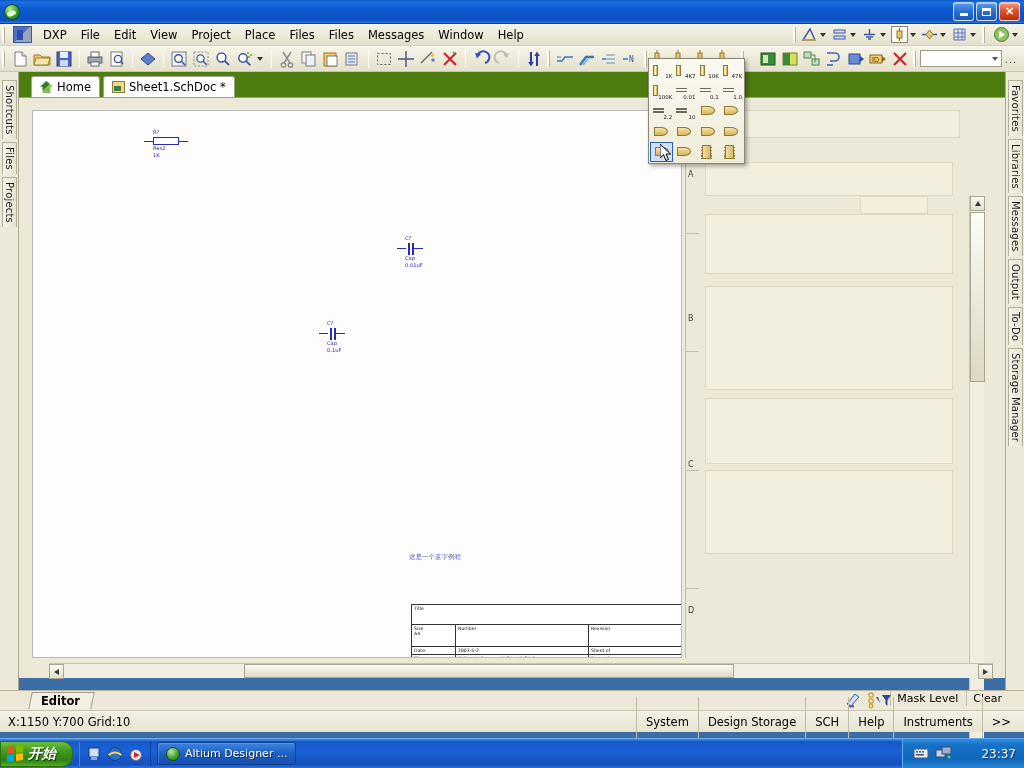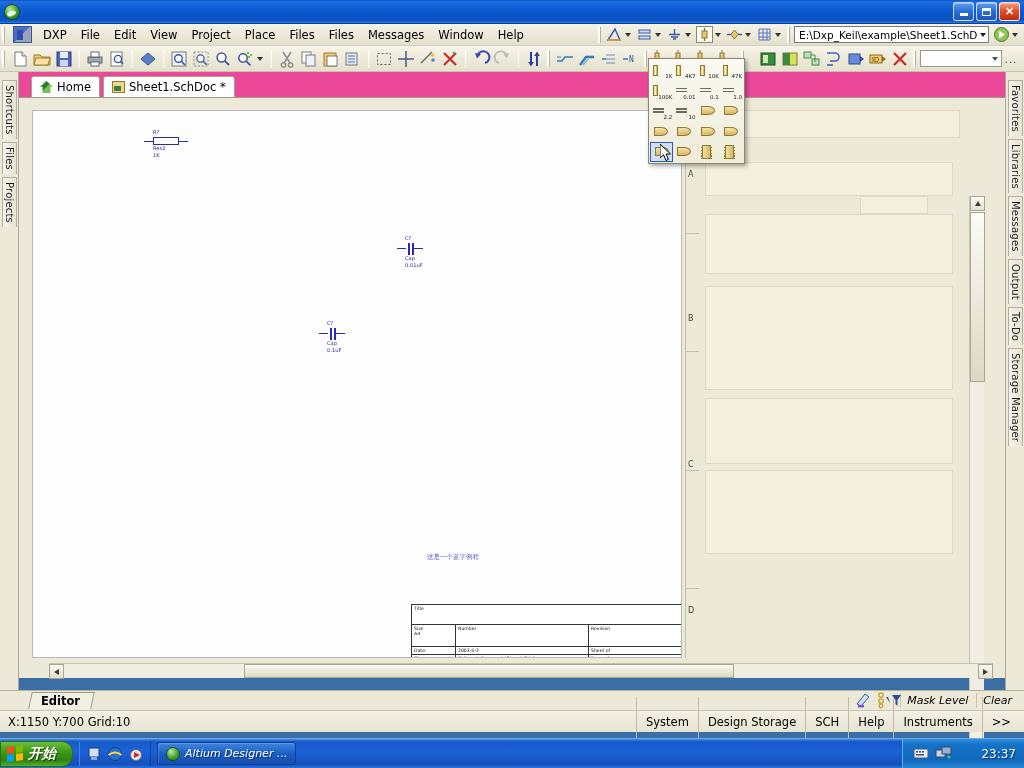--- a/index.html
+++ b/index.html
@@ -112,21 +112,21 @@
   }
   #rightdock {
     position:absolute; right:0; top:72px; width:19px; height:636px;
     background:#ece9d8; border-left:1px solid #aba894;
     display:flex; flex-direction:column; align-items:center; padding-top:8px;
   }
 
   
   #tabstrip {
     position:absolute; left:19px; top:72px; width:986px; height:26px;
-    background:#ec4899; display:flex; align-items:flex-end; padding-left:12px;
+    background:#4d7c0f; display:flex; align-items:flex-end; padding-left:12px;
     border-bottom:1px solid #9f9c88;
   }
   .doctab {
     display:flex; align-items:center; gap:4px;
     height:21px; padding:0 8px; margin-right:3px;
     background: linear-gradient(180deg,#fdfcf6 0%,#eeebdb 100%);
     border:1px solid #a5a291; border-bottom:none;
     border-radius:3px 3px 0 0; font-size:11.5px;
     font-family:"DejaVu Sans", sans-serif; white-space:nowrap;
   }
@@ -209,21 +209,21 @@
     background:#ece9d8; border-top:1px solid #b5b19d;
     display:flex; align-items:center;
   }
   #editor-tab {
     margin-left:30px; padding:1px 12px 1px 10px;
     font-size:11.5px; font-weight:bold; font-family:"DejaVu Sans", sans-serif;
     background:#f2f0e3; border:1px solid #9f9c88; border-bottom:none;
     transform: skewX(-12deg);
   }
   #editor-tab span { display:inline-block; transform: skewX(12deg); }
-  #editorbar-right { margin-left:auto; display:flex; align-items:center; gap:2px; padding-right:6px;font-style:italic; }
+  #editorbar-right { margin-left:auto; display:flex; align-items:flex-start; gap:2px; padding-right:16px; }
   .eb-btn { font-size:11px; font-family:"DejaVu Sans", sans-serif;
     padding:1px 6px; border-left:1px solid #c6c2af; }
 
   
   #statusbar {
     position:absolute; left:0; top:710px; width:1024px; height:22px;
     background: linear-gradient(180deg,#f3f1e4,#e6e3d1);
     border-top:1px solid #c9c5b2; display:flex; align-items:center;
   }
   #status-coords { padding-left:8px; font-size:11.5px; font-family:"DejaVu Sans", sans-serif; }
@@ -245,21 +245,21 @@
     color:#fff; font-weight:bold; font-style:italic; font-size:14px;
     font-family:"DejaVu Sans", sans-serif; text-shadow:1px 1px 1px rgba(0,0,0,.55);
     border:1px solid #2a6f10;
   }
   .winflag { width:16px; height:15px; display:grid; grid-template-columns:1fr 1fr; grid-template-rows:1fr 1fr;
     gap:1.5px; transform: skewY(-7deg); flex:none; }
   .winflag i { display:block; }
   #quicklaunch { display:flex; align-items:center; gap:5px; padding:0 6px;
     border-left:1px solid #4a86d8; border-right:1px solid #0c3f96; height:24px; }
   .ql-ico { width:16px; height:16px; position:relative; flex:none; }
-  #tasklist { display:flex; align-items:flex-start; padding-left:6px;font-style:italic; }
+  #tasklist { display:flex; align-items:flex-start; padding-left:6px; }
   .taskbtn {
     height:23px; display:flex; align-items:center; gap:5px; padding:0 8px;
     background: linear-gradient(180deg,#3d86e0 0%,#1d5fc4 50%,#174fae 100%);
     border:1px solid #0f3f92; border-radius:3px;
     color:#fff; font-size:11px; font-family:"DejaVu Sans", sans-serif;
     text-shadow:1px 1px 1px rgba(0,0,0,.5); white-space:nowrap;
     box-shadow: inset 1px 1px 0 rgba(255,255,255,.18);
   }
   #tray {
     margin-left:auto; height:30px; display:flex; align-items:center; gap:6px;
@@ -371,24 +371,20 @@
     <div class="mb-tool">
       <svg width="17" height="17" viewBox="0 0 17 17">
         <g stroke="#5a78c8" stroke-width="1.1">
           <path d="M3 3 H14 M3 7 H14 M3 11 H14 M3 14 H14"></path>
           <path d="M3 3 V14 M7 3 V14 M11 3 V14 M14 3 V14"></path>
         </g>
       </svg>
     </div>
     <div class="caret"></div>
     <div class="grip"></div>
-    <div id="pathbox">
-      <span>E:\Dxp_Keil\example\Sheet1.SchD</span>
-      <span class="pb-arrow"></span>
-    </div>
     <div class="mb-tool" style="margin-left:4px;">
       <svg width="17" height="17" viewBox="0 0 17 17">
         <circle cx="8.5" cy="8.5" r="7" fill="#8fc45a" stroke="#4e7a22"></circle>
         <polygon points="6,4.5 12,8.5 6,12.5" fill="#fff"></polygon>
       </svg>
     </div>
     <div class="caret"></div>
   </div>
 </div>
 
@@ -703,21 +699,21 @@
       <div class="cap-sym">
         <b class="lw"></b>
           <i class="l"></i>
           <i class="r"></i>
           <b class="rw"></b>
       </div>
       <span class="des">Cap</span>
       <span class="des">0.1uF</span>
     </div>
 
-    <div id="sheet-note" style="left:394px; top:442px;">这是一个蓝字例程</div>
+    <div id="sheet-note" style="left:376px; top:442px;">这是一个蓝字例程</div>
 
     <div id="titleblock">
       <div class="tb-row" style="height:20px;">
         <div class="tb-cell" style="width:100%; border-right:none;">
           <span>Title</span>
         </div>
       </div>
       <div class="tb-row" style="height:22px;">
         <div class="tb-cell" style="width:44px;">
           <span>Size</span><br>

